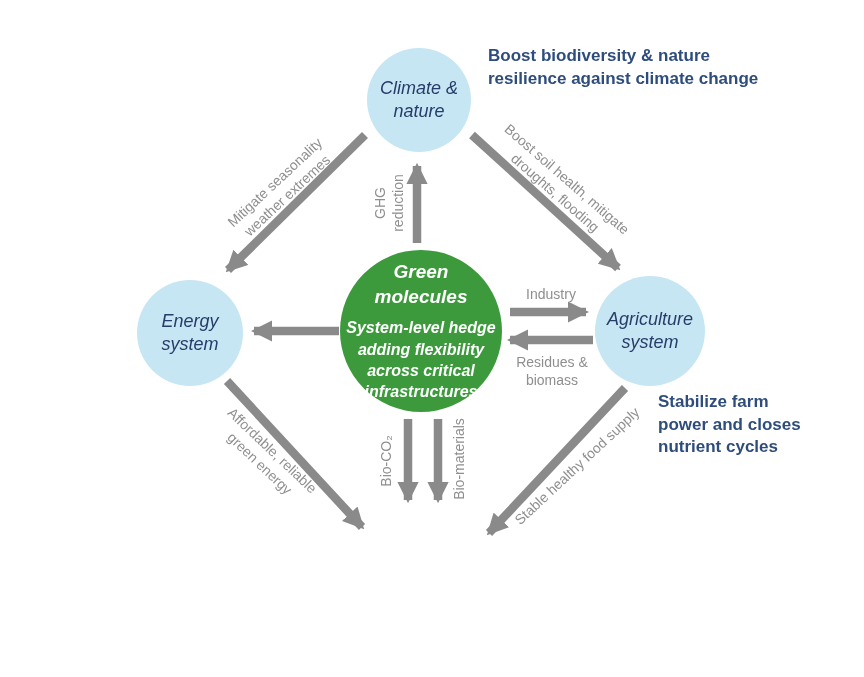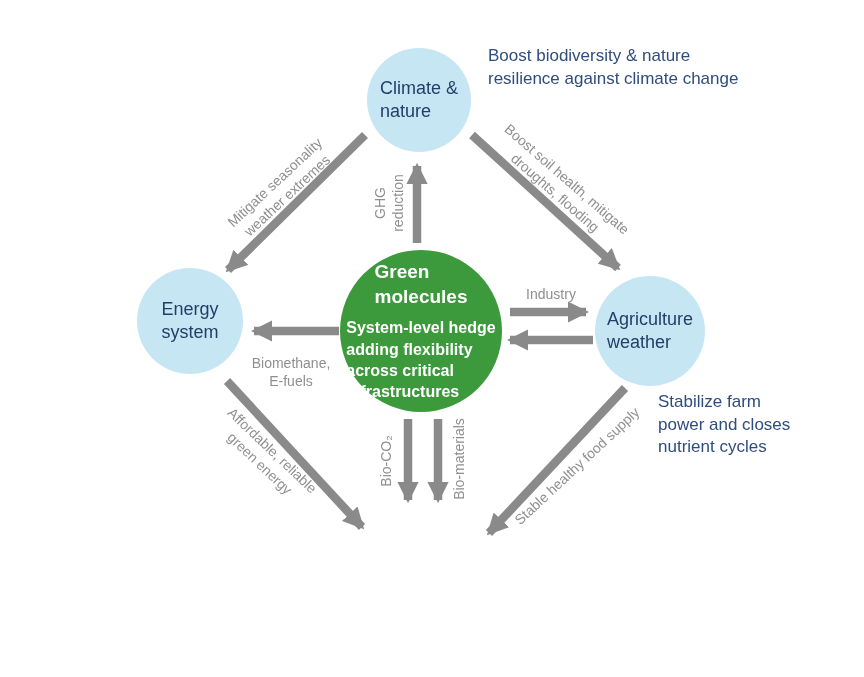--- a/index.html
+++ b/index.html
@@ -4,33 +4,33 @@
 <style>
   html,body{margin:0;padding:0;background:#ffffff;}
   .canvas{
     position:relative;width:864px;height:677px;background:#ffffff;overflow:hidden;
     font-family:"Liberation Sans","DejaVu Sans",sans-serif;
   }
   .arrows{position:absolute;left:0;top:0;width:864px;height:677px;}
   .arrows line{stroke:#8a8a8a;stroke-width:8.5;}
   .node{
     position:absolute;border-radius:50%;display:flex;align-items:center;justify-content:center;
-    text-align:left;white-space:pre-line;
+    text-align:center;white-space:pre-line;font-style:italic;
   }
   .node-blue{background:#c7e6f4;color:#253d68;font-size:18px;font-weight:500;line-height:1.28;}
   .hub{background:#3d9a3c;color:#ffffff;flex-direction:column;}
   .hub-title{font-size:19px;font-weight:700;white-space:pre-line;line-height:1.3;margin-bottom:8px;}
   .hub-subtitle{font-size:16px;font-weight:600;white-space:pre-line;line-height:1.32;}
   .node-climate{left:367px;top:48px;width:104px;height:104px;}
-  .node-energy{left:137px;top:268px;width:106px;height:106px;}
+  .node-energy{left:137px;top:280px;width:106px;height:106px;}
   .node-agriculture{left:595px;top:276px;width:110px;height:110px;}
   .node-industry{left:365px;top:509px;width:112px;height:112px;}
   .hub{left:340px;top:250px;width:162px;height:162px;}
   .outcome{
-    position:absolute;color:#2e4d7d;font-size:17px;font-weight:400;line-height:1.33;white-space:pre-line;
+    position:absolute;color:#2e4d7d;font-size:17px;font-weight:700;line-height:1.33;white-space:pre-line;
   }
   .outcome-climate{left:488px;top:45px;}
   .outcome-energy{left:53px;top:395px;}
   .outcome-agriculture{left:658px;top:391px;}
   .outcome-industry{left:490px;top:555px;}
   .flow{
     position:absolute;color:#8f8f8f;font-size:14px;font-weight:500;text-align:center;
     white-space:pre-line;line-height:1.3;transform:translate(-50%,-50%);
   }
   .flow-ghg{left:389px;top:203px;transform:translate(-50%,-50%) rotate(-90deg);}
@@ -79,34 +79,34 @@
   <div class="node node-blue node-climate">
     <span>Climate &amp;
 nature</span>
   </div>
   <div class="node node-blue node-energy">
     <span>Energy
 system</span>
   </div>
   <div class="node node-blue node-agriculture">
     <span>Agriculture
-weather</span>
+system</span>
   </div>
 
   <div class="outcome outcome-climate">Boost biodiversity &amp; nature
 resilience against climate change</div>
   <div class="outcome outcome-agriculture">Stabilize farm
 power and closes
 nutrient cycles</div>
 
   <div class="flow flow-ghg">GHG
 reduction</div>
   <div class="flow flow-digestate">Industry</div>
-  <div class="flow flow-biomethane">Biomethane,
-E-fuels</div>
+  <div class="flow flow-residues">Residues &amp;
+biomass</div>
   <div class="flow flow-bioco2">Bio-CO₂</div>
   <div class="flow flow-biomaterials">Bio-materials</div>
   <div class="flow flow-climate-energy">Mitigate seasonality
 weather extremes</div>
   <div class="flow flow-climate-agriculture">Boost soil health, mitigate
 droughts, flooding</div>
   <div class="flow flow-energy-industry">Affordable, reliable
 green energy</div>
   <div class="flow flow-agriculture-industry">Stable healthy food supply</div>
 

